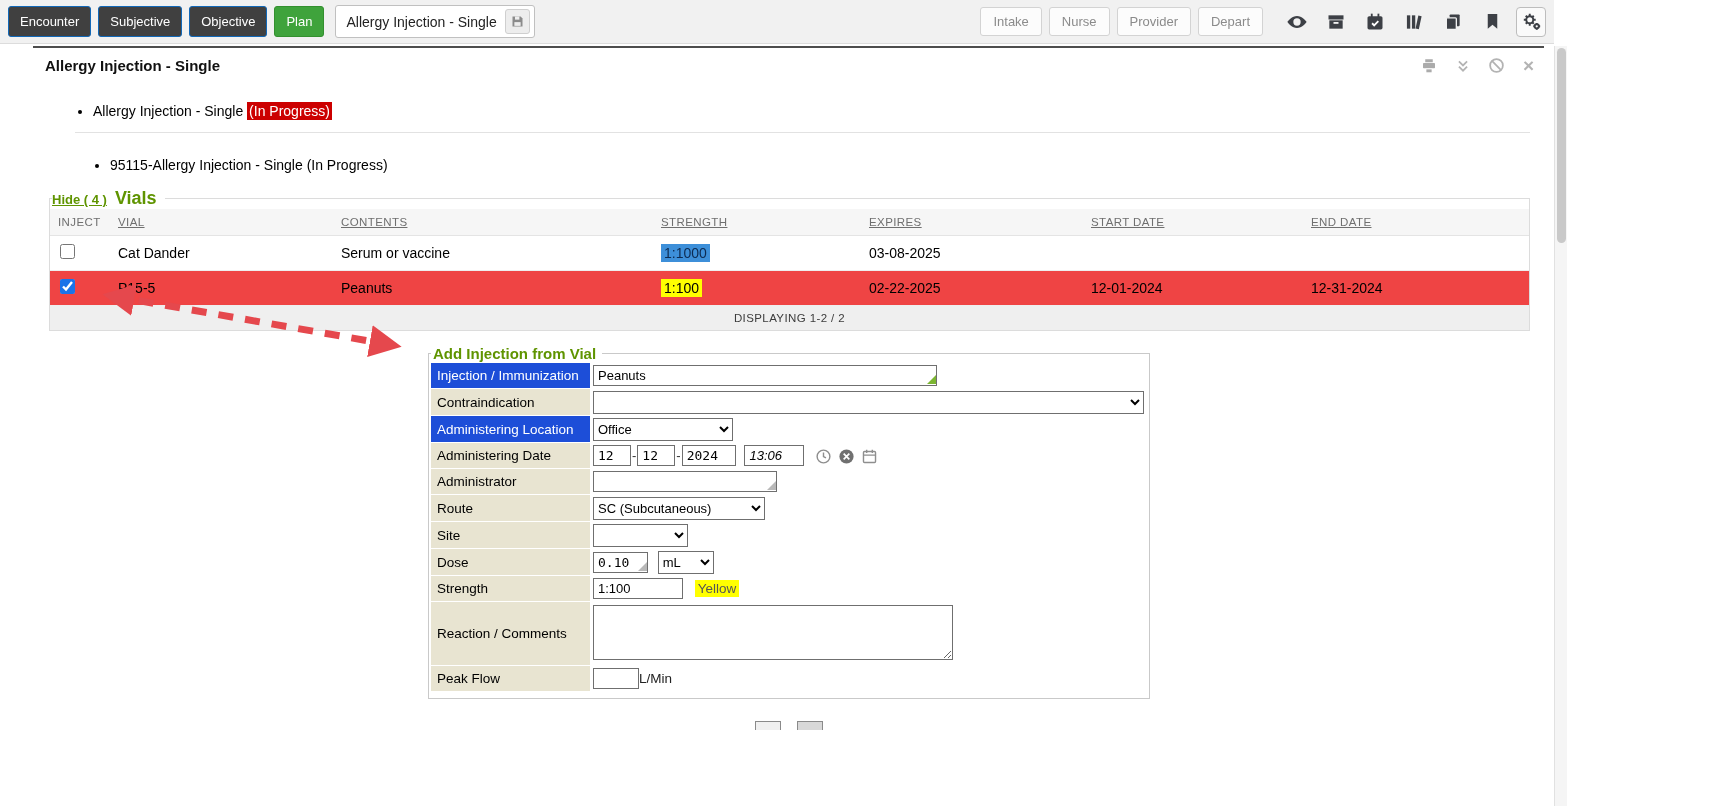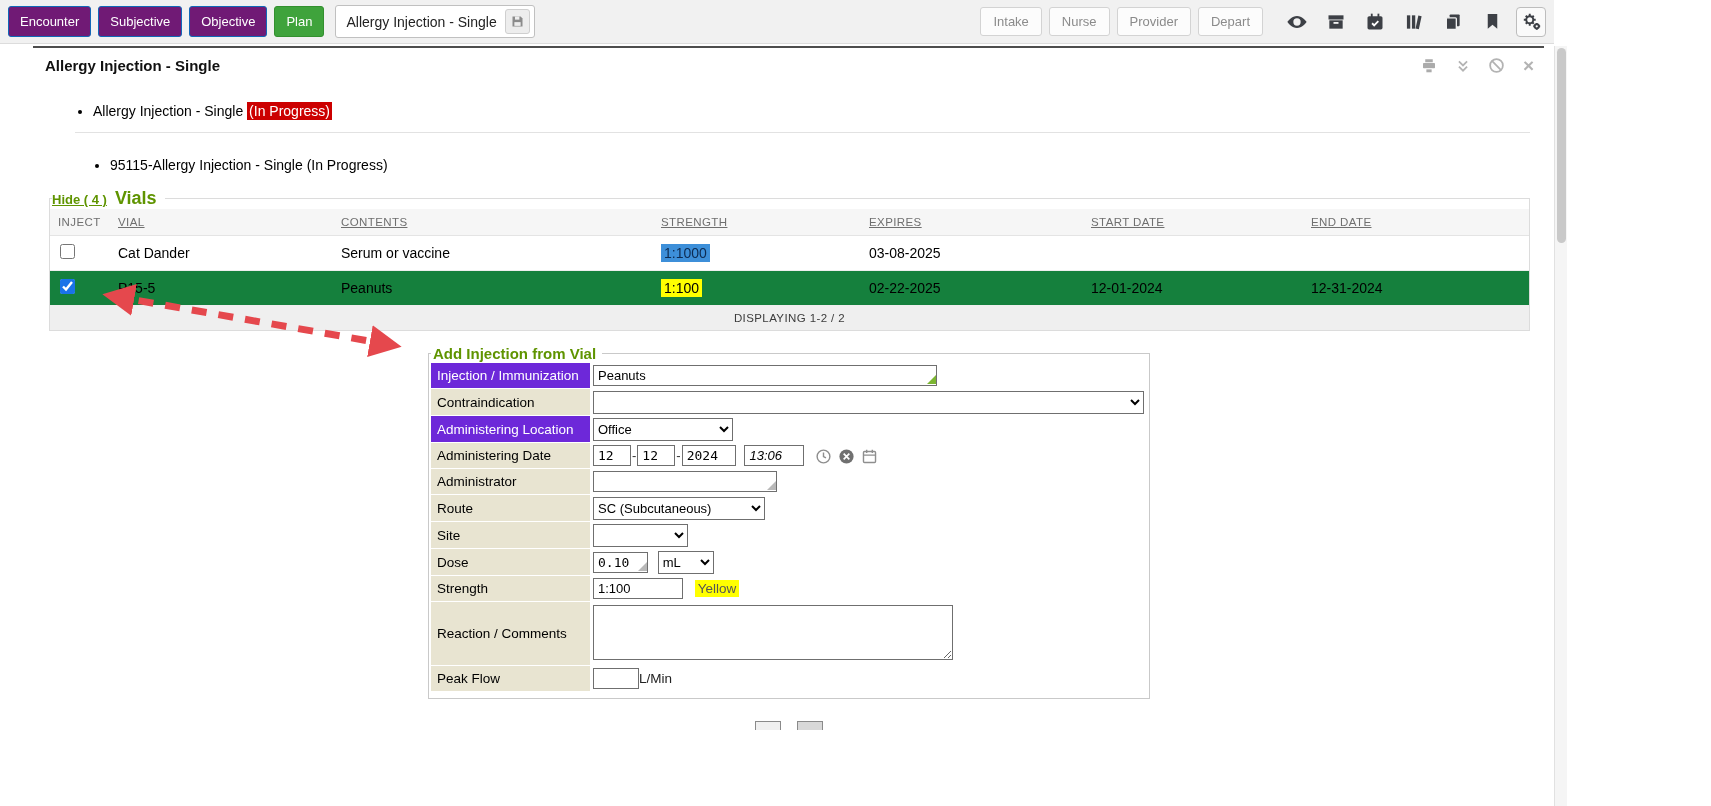--- a/index.html
+++ b/index.html
@@ -2,21 +2,21 @@
 <html><head>
 <meta charset="utf-8">
 <style>
   * { margin:0; padding:0; box-sizing:border-box; }
   html,body { width:1711px; height:806px; background:#fff; font-family:"Liberation Sans", sans-serif; overflow:hidden; }
   body { position:relative; }
   .app { position:relative; width:1554px; height:806px; background:#fff; }
 
   
   .topbar { display:flex; align-items:center; height:44px; background:#f1f1f1; border-bottom:1px solid #dcdcdc; padding:0 8px; gap:7px; }
-  .btn-blue { background:#701a75; color:#fff; font-size:13px; font-family:inherit; padding:7px 11px; border:1px solid #1168b8; border-radius:3px; cursor:pointer; }
+  .btn-blue { background:#404040; color:#fff; font-size:13px; font-family:inherit; padding:7px 11px; border:1px solid #1168b8; border-radius:3px; cursor:pointer; }
   .btn-green { background:#3fa33c; border-color:#33902f; }
   .doc-tab { display:flex; align-items:center; gap:8px; background:#fff; border:1px solid #c0c0c0; border-radius:3px; padding:3px 4px 3px 10px; margin-left:4px; }
   .doc-tab-label { font-size:14px; color:#222; }
   .save-box { width:25px; height:25px; background:#ededed; border:1px solid #cfcfcf; border-radius:3px; display:flex; align-items:center; justify-content:center; cursor:pointer; }
   .tb-right { margin-left:auto; display:flex; align-items:center; gap:7px; }
   .btn-ghost { background:#fcfcfc; color:#8b8b8b; font-size:13px; font-family:inherit; padding:6px 12px; border:1px solid #d3d3d3; border-radius:3px; cursor:pointer; }
   .icon-strip { display:flex; align-items:center; gap:9px; margin-left:12px; }
   .tico { width:30px; height:30px; display:flex; align-items:center; justify-content:center; border-radius:4px; cursor:pointer; }
   .tico.boxed { border:1px solid #bdbdbd; background:#fafafa; }
 
@@ -36,32 +36,32 @@
   
   fieldset.vials { margin:15px 14px 0 16px; border:1px solid #dcdcdc; padding:0; }
   fieldset.vials legend { margin-left:2px; padding:0 8px 0 0; }
   .legend-line { display:flex; align-items:baseline; gap:8px; }
   .hide-link { color:#5f9400; font-weight:bold; font-size:13px; text-decoration:underline; cursor:pointer; }
   .vials-title { color:#5f9400; font-weight:bold; font-size:18px; }
   table.vtab { width:100%; border-collapse:collapse; }
   .vtab th { text-align:left; background:#f6f6f6; color:#6f6f6f; font-weight:normal; font-size:11.5px; letter-spacing:.4px; padding:7px 8px; border-bottom:1px solid #e4e4e4; }
   .vtab th .sortable { text-decoration:underline; cursor:pointer; }
   .vtab td { font-size:14px; color:#000; padding:8px; border-bottom:1px solid #eeeeee; }
-  tr.alt { background:#15803d; }
+  tr.alt { background:#ef4444; }
   .vtab tfoot td { text-align:center; background:#efefef; color:#3c3c3c; font-size:11.5px; letter-spacing:.4px; padding:6px; border-bottom:none; }
   .hl-blue { background:#3d8fd9; color:#0d2b52; padding:1px 3px; }
   .hl-yellow { background:#ffff00; color:#000; padding:1px 3px; }
   .cb { width:15px; height:15px; accent-color:#1a73e8; cursor:pointer; }
 
   
   fieldset.inj { margin:14px 0 0 395px; width:722px; border:1px solid #c9c9c9; padding:1px 2px 6px 2px; }
   fieldset.inj legend { color:#5f9400; font-weight:bold; font-size:15px; padding:0 6px 0 2px; }
   table.ftab { border-collapse:collapse; width:100%; }
   td.lbl { background:#e8e4d1; width:159px; font-size:13.5px; color:#000; padding:5px 6px; border-bottom:1px solid #fff; vertical-align:middle; }
-  td.lbl.req { background:#6d28d9; color:#fff; }
+  td.lbl.req { background:#1d4ed8; color:#fff; }
   td.fld { padding:2px 3px; font-size:13.5px; vertical-align:middle; }
   input.ti { border:1px solid #6f6f6f; height:21px; font-size:13px; font-family:inherit; padding:1px 4px; background:#fff; }
   input.mono { font-family:"DejaVu Sans Mono", monospace; }
   input::placeholder { color:#9a9a9a; }
   select.sel { border:1px solid #6f6f6f; height:23px; font-size:13px; font-family:inherit; background:#fff; }
   .w-inj{width:344px;} .w-admin{width:184px;} .w-str{width:90px;} .w-dose{width:55px;} .w-peak{width:46px;}
   .w-d2{width:38px;} .w-d4{width:54px;} .w-time{width:60px;}
   .w-loc{width:140px;} .w-route{width:172px;} .w-site{width:95px;} .w-ml{width:56px;} .w-contra{width:100%;}
   .gripwrap{position:relative; display:inline-block;}
   .gripwrap::after{content:""; position:absolute; right:1px; bottom:2px; width:0; height:0; border-left:9px solid transparent; border-bottom:9px solid #7cb632;}

